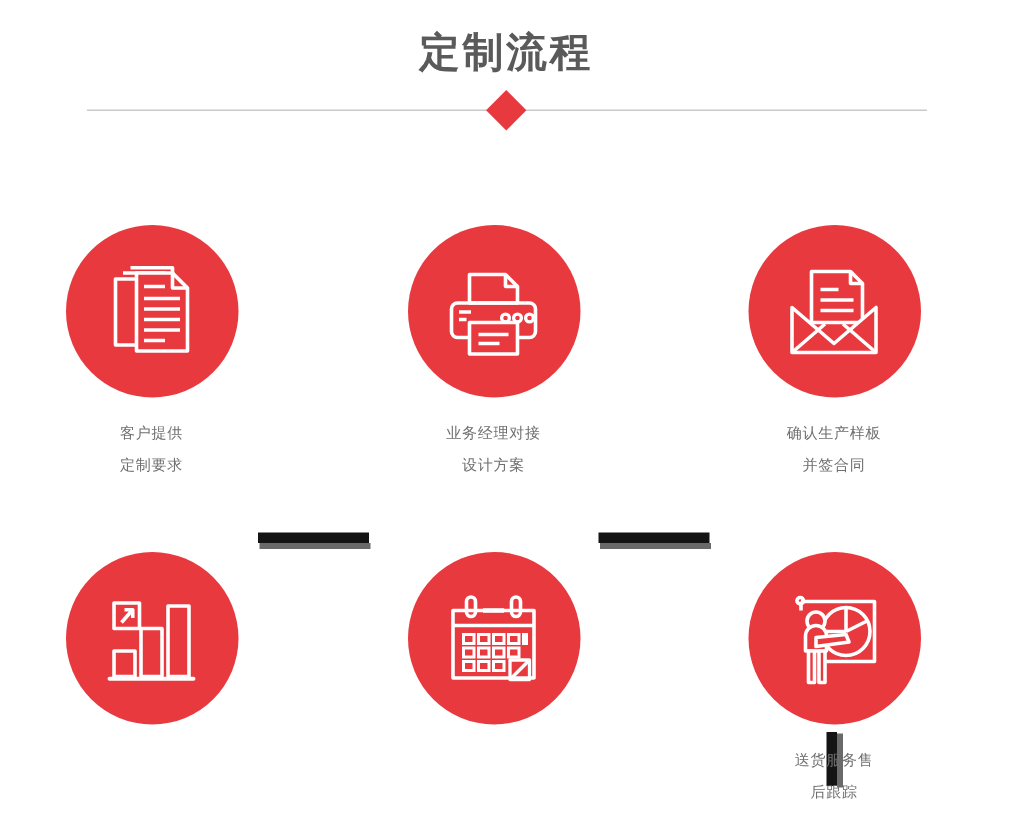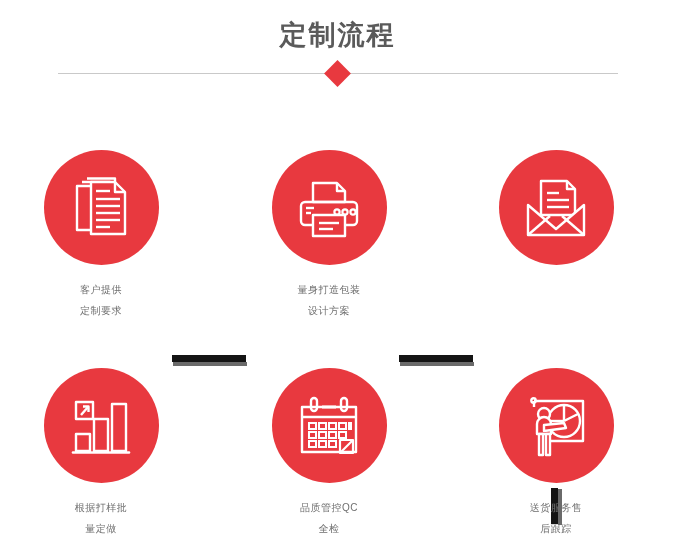--- a/index.html
+++ b/index.html
@@ -216,21 +216,21 @@
               <line x1="26" y1="51" x2="46" y2="51"></line>
               <line x1="26" y1="57" x2="40" y2="57"></line>
             </g>
             <g fill="none" stroke="#ffffff" stroke-width="2.2">
               <circle cx="44" cy="40" r="2.6"></circle>
               <circle cx="52" cy="40" r="2.6"></circle>
               <circle cx="60" cy="40" r="2.6"></circle>
             </g>
           </svg>
         </div>
-        <div class="node-label">量身打造包装
+        <div class="node-label">业务经理对接
 设计方案</div>
       </div>
 
       <div class="conn-h h2">
         <div class="bar"></div>
         <div class="shadow"></div>
       </div>
 
       <div class="node col2">
         <div class="circle">
@@ -246,20 +246,22 @@
             </g>
             <g fill="#e8393f" stroke="#ffffff" stroke-width="2.4" stroke-linejoin="round">
               <path d="M8 33 L36 57 L64 33 V63 H8 Z"></path>
             </g>
             <g fill="none" stroke="#ffffff" stroke-width="2.4" stroke-linejoin="round">
               <path d="M8 63 L30 44"></path>
               <path d="M64 63 L42 44"></path>
             </g>
           </svg>
         </div>
+        <div class="node-label">确认生产样板
+并签合同</div>
       </div>
     </div>
 
     <div class="conn-v v1">
       <div class="bar"></div>
       <div class="shadow"></div>
     </div>
 
     <div class="row" style="top:5px;">
 
@@ -270,22 +272,20 @@
               <rect x="11" y="12" width="17" height="17"></rect>
               <path d="M16 25 L23 17"></path>
               <path d="M18 16.5 H23.5 V22"></path>
               <rect x="11" y="44" width="14" height="17"></rect>
               <rect x="29" y="29" width="14" height="32"></rect>
               <rect x="47" y="14" width="14" height="47"></rect>
             </g>
             <line x1="8" y1="62.5" x2="64" y2="62.5" stroke="#ffffff" stroke-width="2.6" stroke-linecap="round"></line>
           </svg>
         </div>
-        <div class="node-label">根据打样批
-量定做</div>
       </div>
 
       <div class="node col1">
         <div class="circle">
           <svg width="72" height="72" viewBox="0 0 72 72">
             <g fill="none" stroke="#ffffff" stroke-width="2.4" stroke-linejoin="round">
               <path d="M9 17 H63 V62 H9 Z"></path>
               <line x1="9" y1="27" x2="63" y2="27"></line>
               <rect x="18" y="8" width="6" height="13" rx="3"></rect>
               <rect x="48" y="8" width="6" height="13" rx="3"></rect>
@@ -304,22 +304,20 @@
               <rect x="16" y="51" width="7" height="6"></rect>
               <rect x="26" y="51" width="7" height="6"></rect>
               <rect x="36" y="51" width="7" height="6"></rect>
             </g>
             <g fill="none" stroke="#ffffff" stroke-width="2.2" stroke-linejoin="round">
               <path d="M47 50 H60 V63 H47 Z"></path>
               <line x1="48" y1="62" x2="59" y2="51"></line>
             </g>
           </svg>
         </div>
-        <div class="node-label">品质管控QC
-全检</div>
       </div>
 
       <div class="node col2">
         <div class="circle">
           <svg width="72" height="72" viewBox="0 0 72 72">
             <g fill="none" stroke="#ffffff" stroke-width="2.4" stroke-linejoin="round">
               <path d="M14 11 H63 V51 H26"></path>
               <path d="M14 11 V17"></path>
               <circle cx="13.5" cy="10.5" r="2.2"></circle>
             </g>

